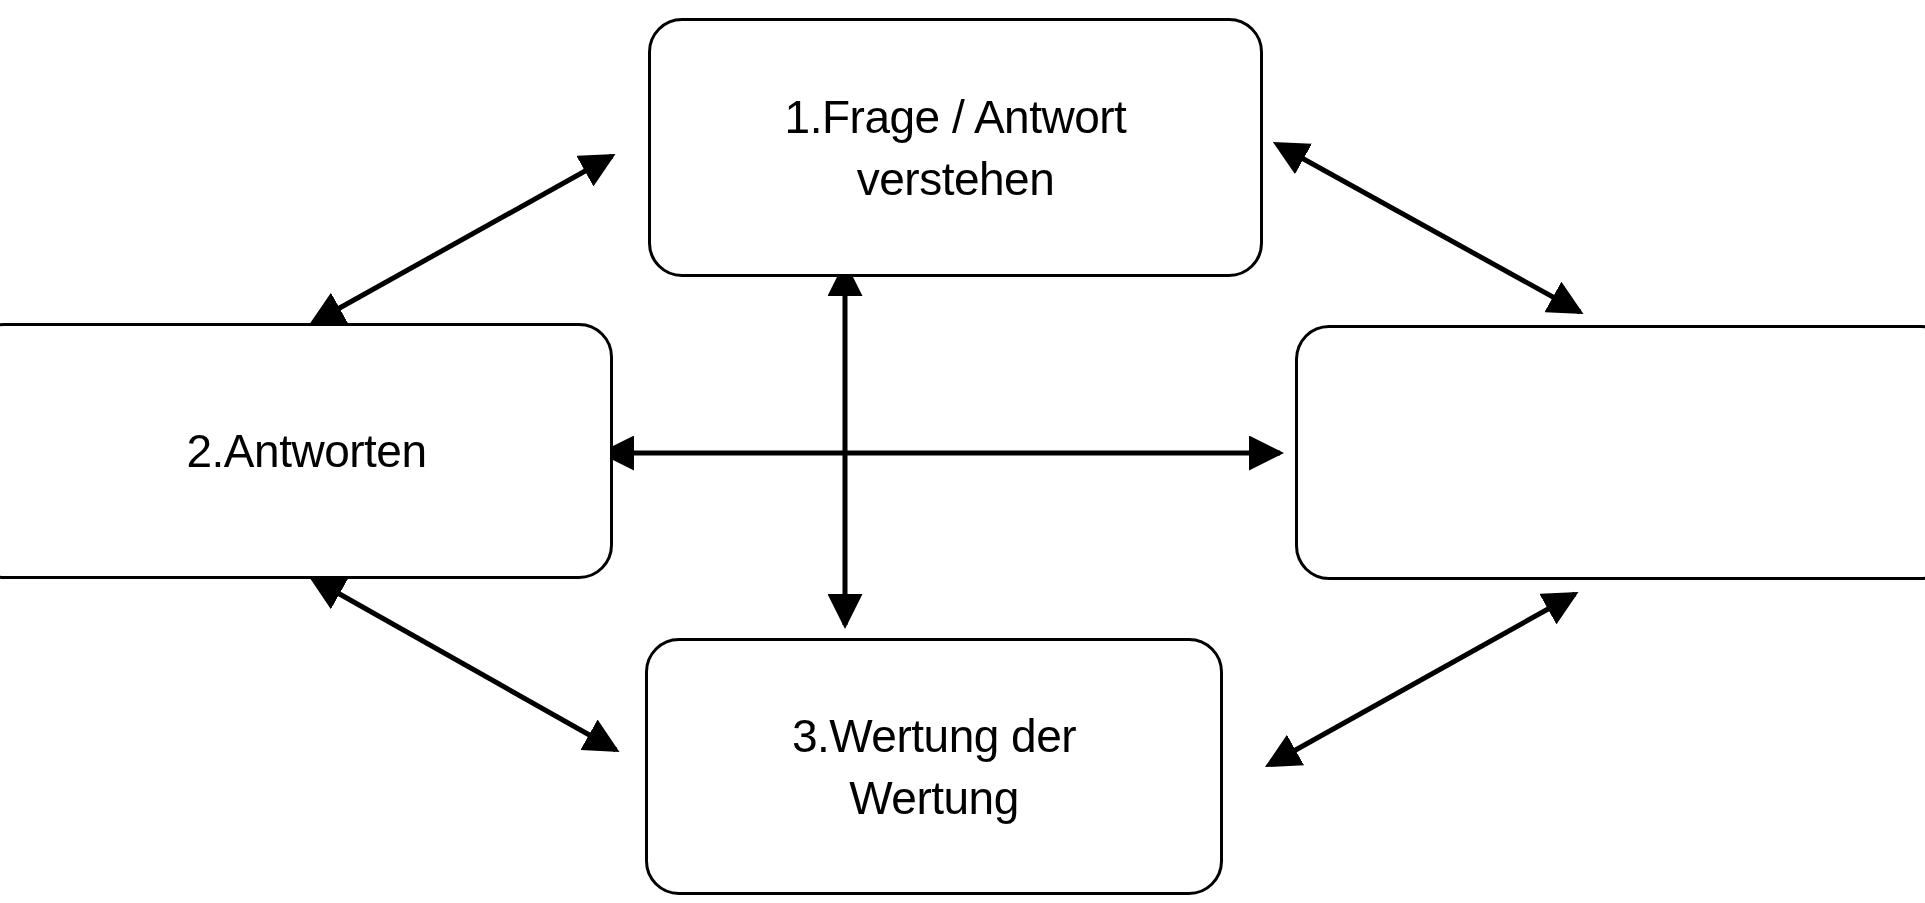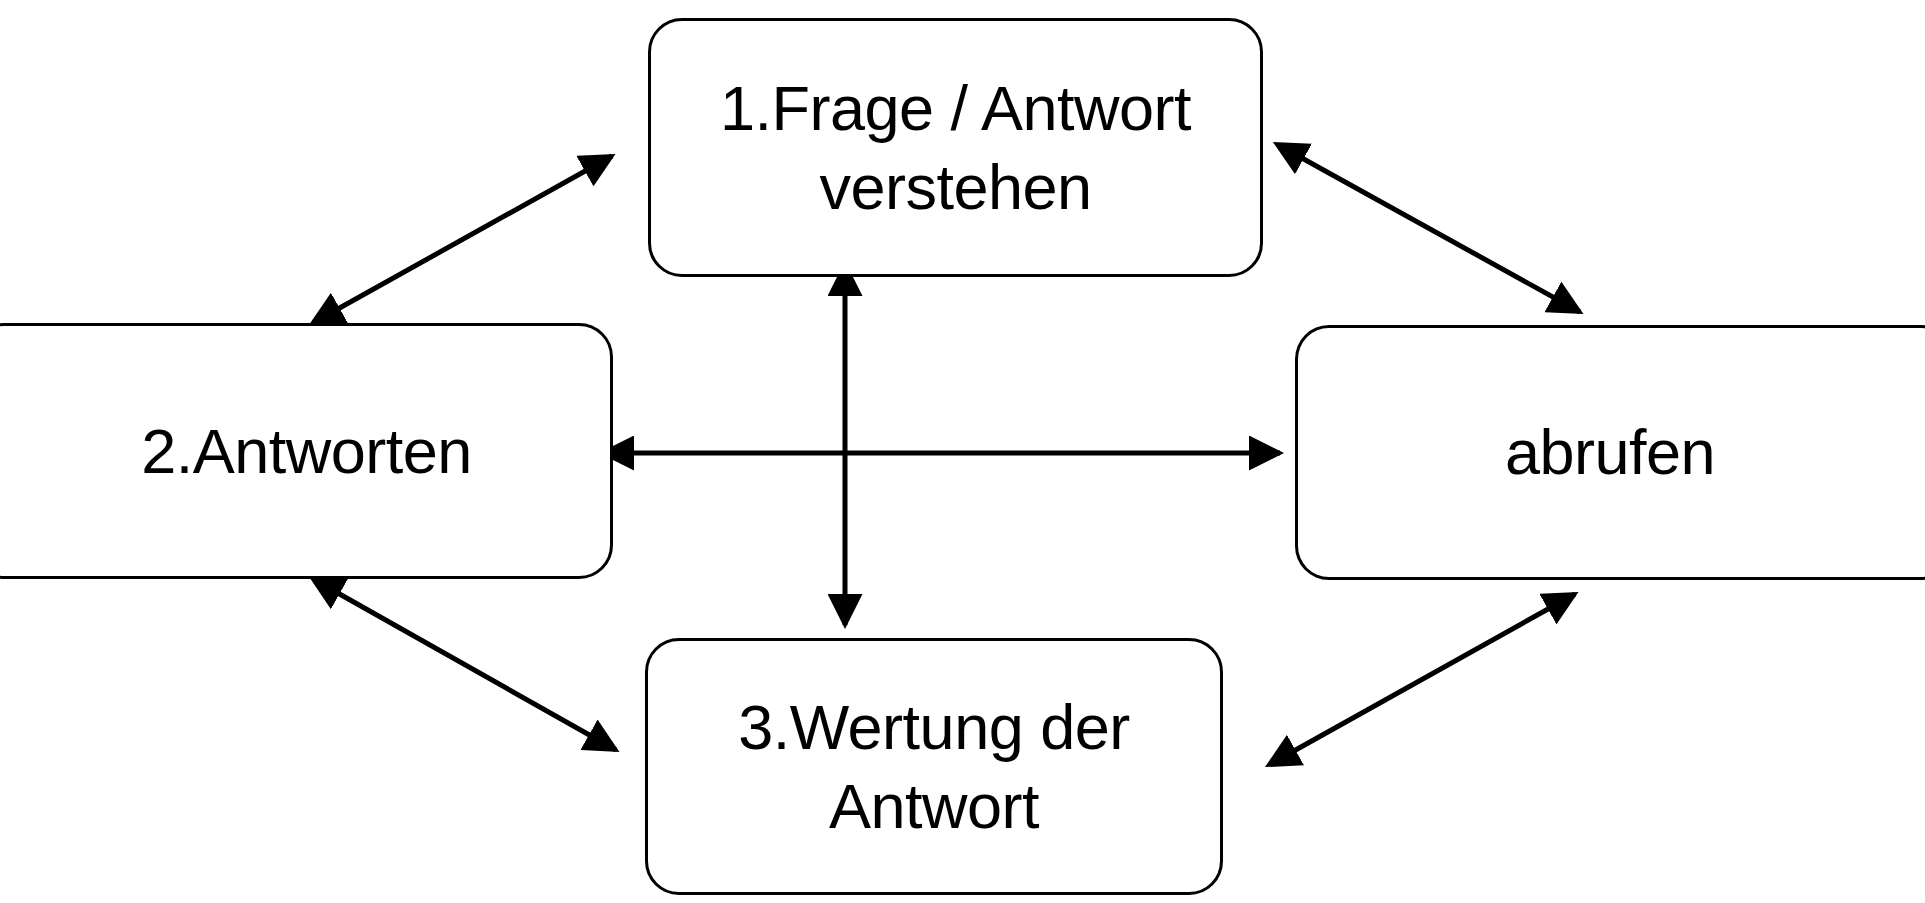--- a/index.html
+++ b/index.html
@@ -36,21 +36,21 @@
     flex-direction: column;
     align-items: center;
     justify-content: center;
     z-index: 2;
   }
   .node-label {
     display: block;
     text-align: center;
     color: #000000;
     font-family: "Liberation Sans", sans-serif;
-    font-size: 63px;
+    font-size: 46px;
     font-weight: 400;
     line-height: 1.0;
     letter-spacing: -0.5px;
     white-space: nowrap;
   }
   .node-label + .node-label {
     margin-top: 16px;
   }
 
   
@@ -96,25 +96,24 @@
       3.Wertung --&gt;
     <line x1="845" y1="292" x2="845" y2="625" stroke="#000000" stroke-width="5" marker-start="url(#ah-start)" marker-end="url(#ah-end)"></line>
   </svg>
 
   <div class="node-box" id="box-1">
     <span class="node-label">1.Frage / Antwort</span>
     <span class="node-label">verstehen</span>
   </div>
 
   <div class="node-box" id="box-2">
-    <span class="node-label">abrufen</span>
   </div>
 
   <div class="node-box" id="box-3">
     <span class="node-label">3.Wertung der</span>
-    <span class="node-label">Antwort</span>
+    <span class="node-label">Wertung</span>
   </div>
 
   <div class="node-box" id="box-4">
     <span class="node-label">2.Antworten</span>
   </div>
 
 </div>
 
 </body></html>

